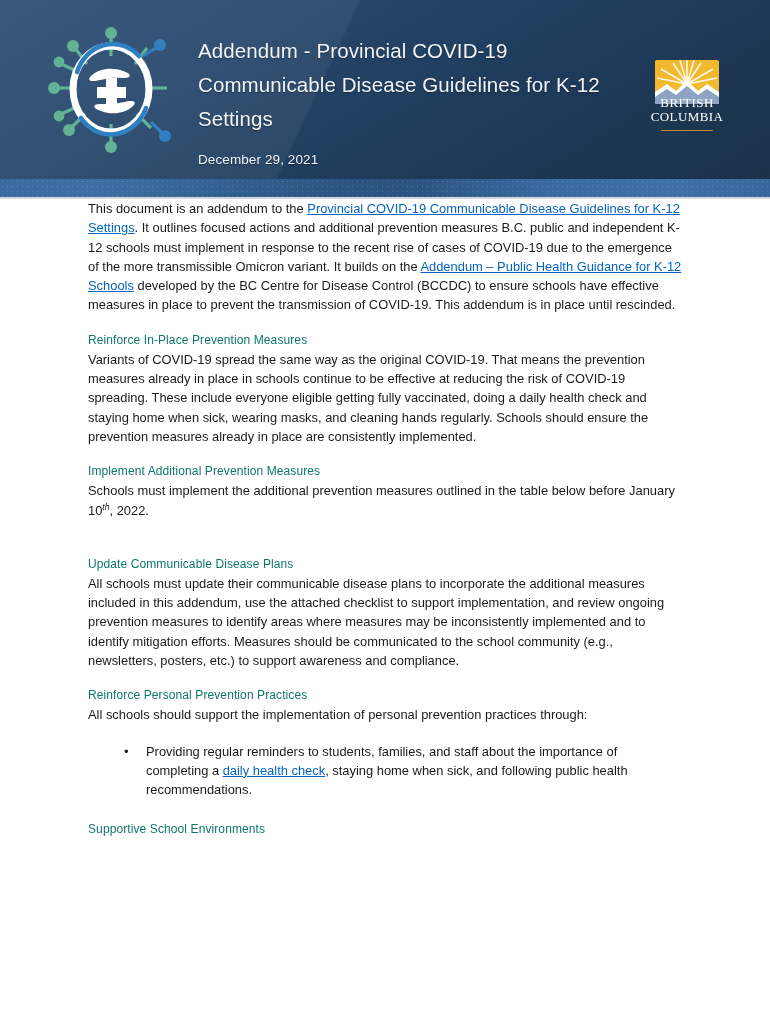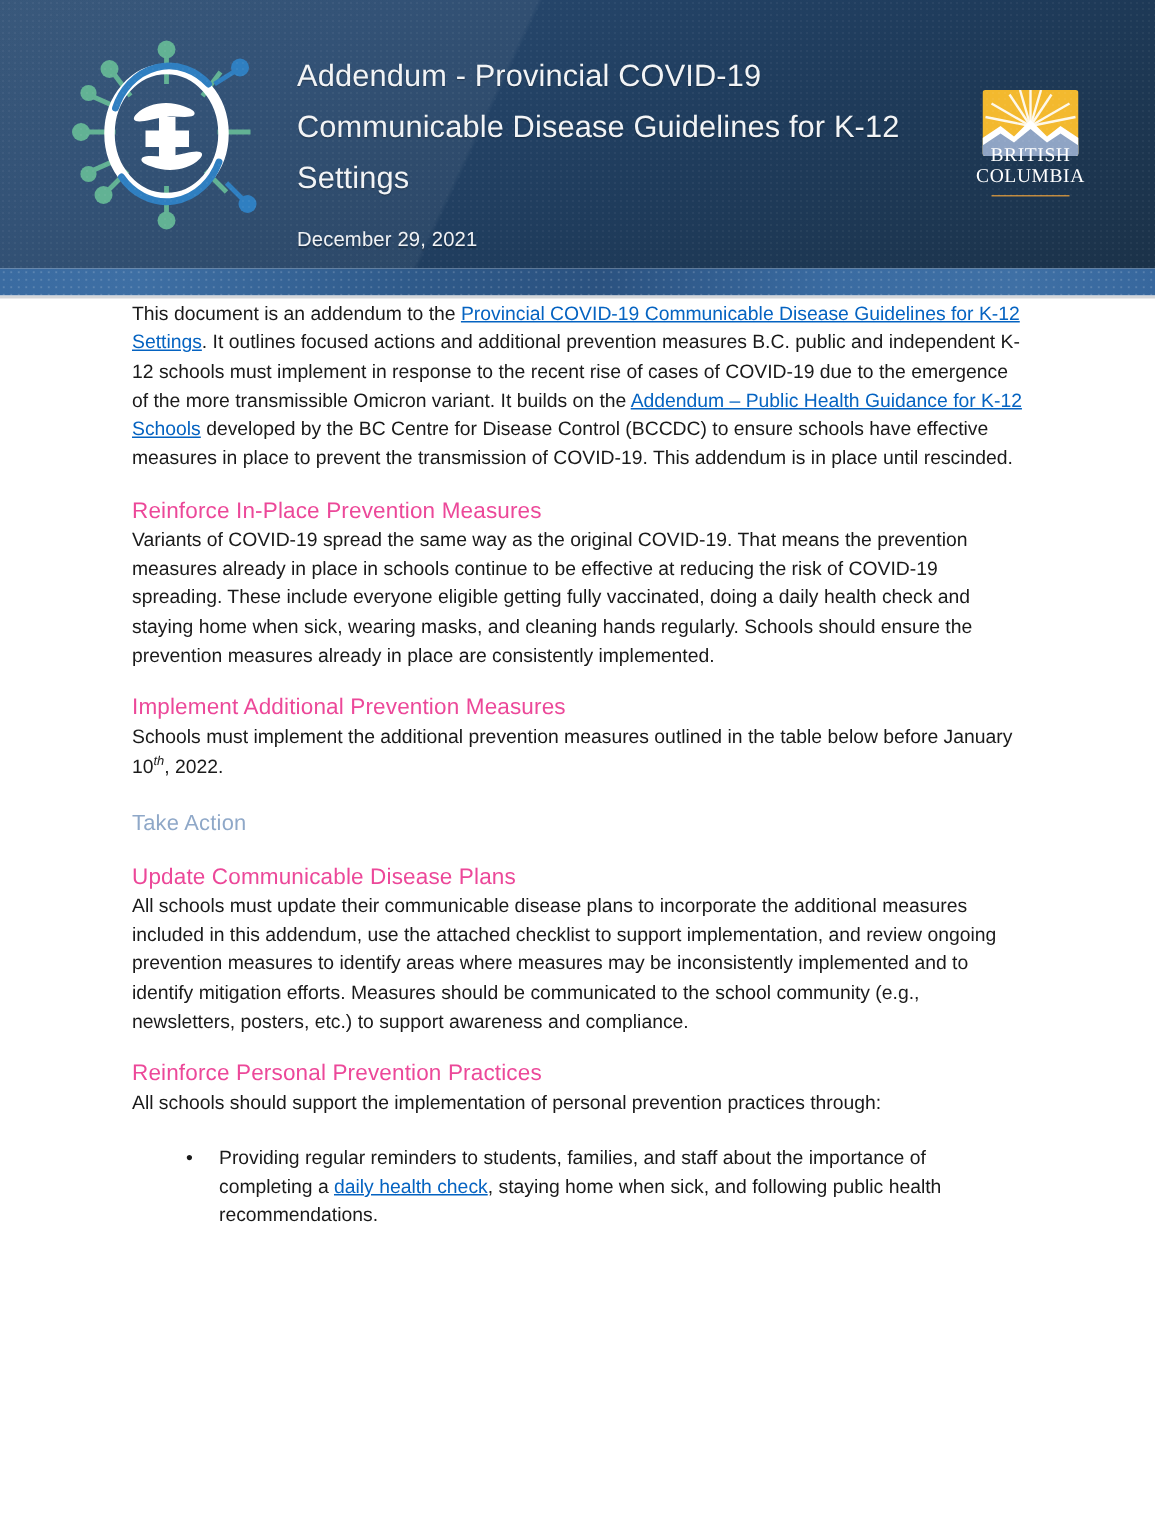--- a/index.html
+++ b/index.html
@@ -134,23 +134,23 @@
   }
   .h2 {
     font-size: 14.6px;
     font-weight: 400;
     color: #8FA8C8;
     margin: 0;
     line-height: 20px;
     letter-spacing: 0.15px;
   }
   .h3 {
-    font-size: 15px;
+    font-size: 12px;
     font-weight: 400;
-    color: #ec4899;
+    color: #0f766e;
     margin: 0;
     line-height: 19px;
     letter-spacing: 0.1px;
   }
   a.doclink {
     color: #0563C1;
     text-decoration: underline;
   }
   .sup { font-size: 8.6px; vertical-align: super; line-height: 0; font-style: italic; }
   .bold { font-weight: 400; }
@@ -272,21 +272,20 @@
     <div class="h3">Reinforce In-Place Prevention Measures</div>
     <p class="body-text">Variants of COVID-19 spread the same way as the original COVID-19. That means the prevention measures already in place in schools continue to be effective at reducing the risk of COVID-19 spreading. These include everyone eligible getting fully vaccinated, doing a daily health check and staying home when sick, wearing masks, and cleaning hands regularly. Schools should ensure the prevention measures already in place are consistently implemented.</p>
 
     <div class="sp-16"></div>
 
     <div class="h3">Implement Additional Prevention Measures</div>
     <p class="body-text"><span>Schools </span><span class="bold">must</span><span> implement the additional prevention measures outlined in the table below before January 10</span><span class="sup">th</span><span>, 2022.</span></p>
 
     <div class="sp-19"></div>
 
-    <div class="h2">Take Action</div>
 
     <div class="sp-16"></div>
 
     <div class="h3">Update Communicable Disease Plans</div>
     <p class="body-text">All schools must update their communicable disease plans to incorporate the additional measures included in this addendum, use the attached checklist to support implementation, and review ongoing prevention measures to identify areas where measures may be inconsistently implemented and to identify mitigation efforts. Measures should be communicated to the school community (e.g., newsletters, posters, etc.) to support awareness and compliance.</p>
 
     <div class="sp-16"></div>
 
     <div class="h3">Reinforce Personal Prevention Practices</div>
     <p class="body-text">All schools should support the implementation of personal prevention practices through:</p>

